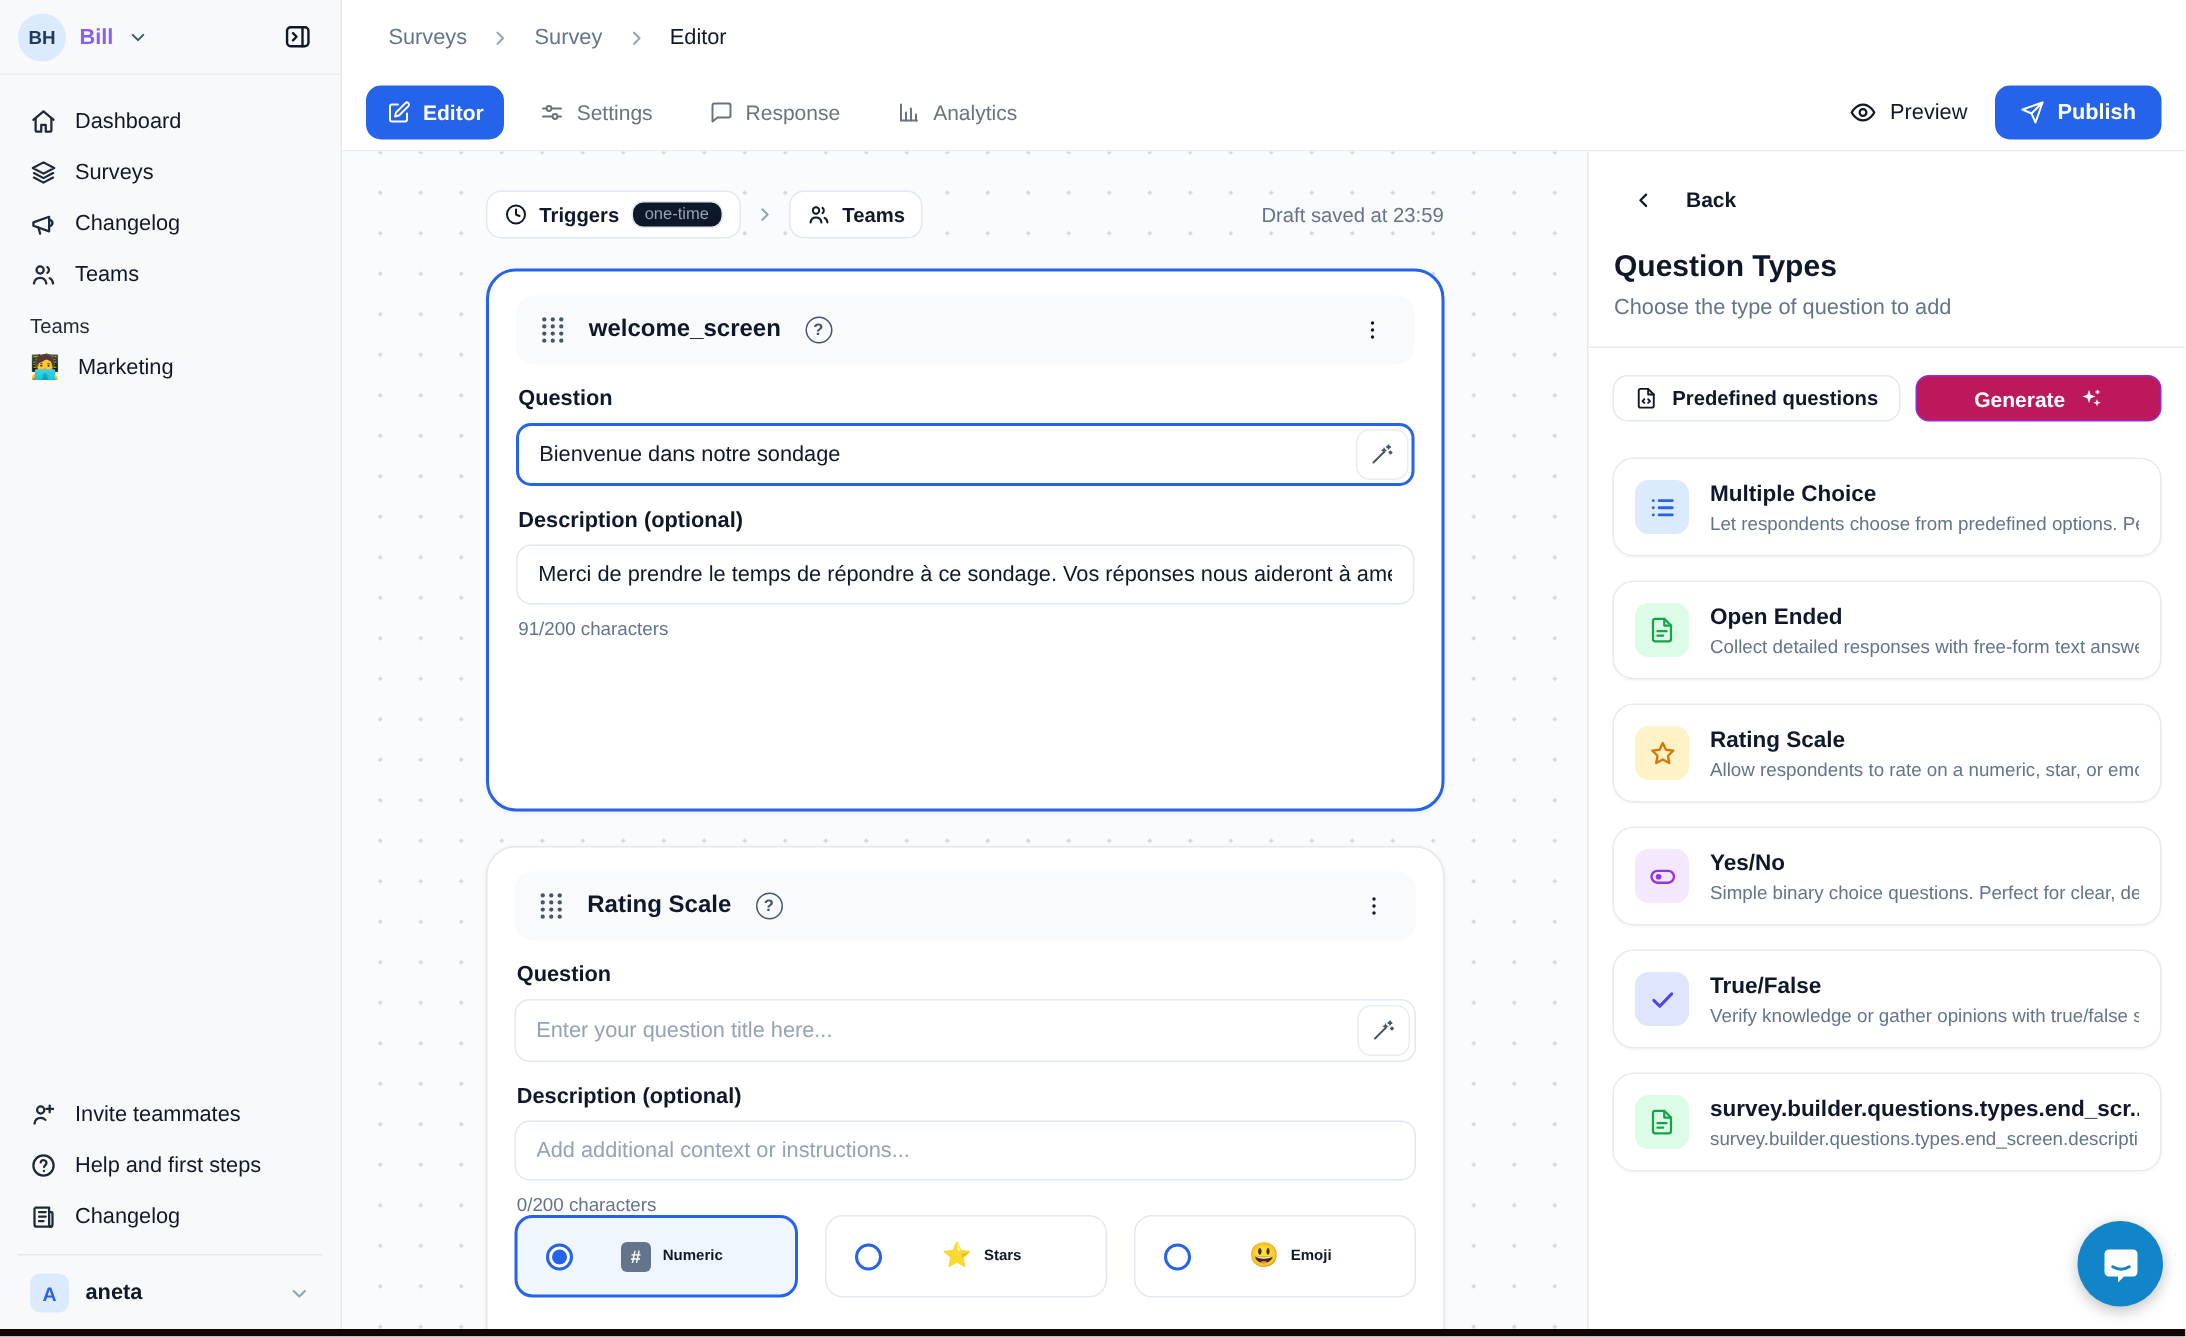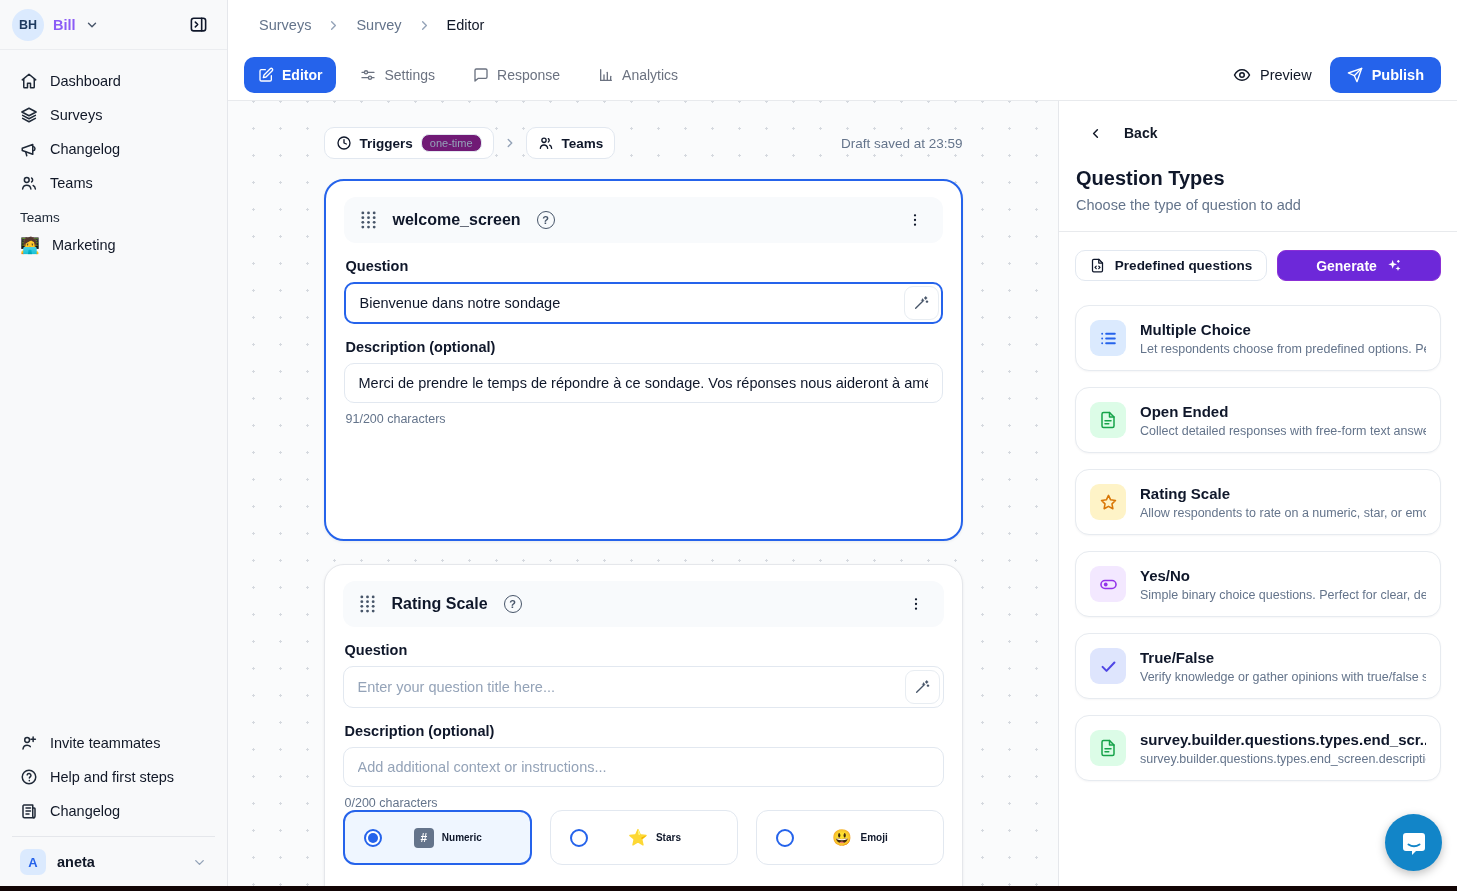--- a/index.html
+++ b/index.html
@@ -46,21 +46,21 @@
 
   .content { flex:1; display:flex; min-height:0; }
 
   
   .canvas { flex:1; position:relative; background-color:#fafbfc; background-image:radial-gradient(#d5d9df 1.3px, transparent 1.4px); background-size:27px 27px; background-position:12px 14px; overflow:hidden; min-width:0; }
   .canvas-inner { width:639px; margin:0 auto; padding-top:26px; }
 
   .pills-row { display:flex; align-items:center; gap:9px; }
   .pill { background:#fff; border:1px solid #e2e8f0; border-radius:10px; height:30px; display:flex; align-items:center; gap:8px; padding:15px 11px; font-size:13.5px; font-weight:600; color:#0f172a; cursor:pointer; }
   .pill .ic { color:#0f172a; display:flex; }
-  .one-time-badge { border:1px solid #e2e8f0; border-radius:8px; font-size:11px; color:#94a3b8; padding:2px 8px; font-weight:400; background:#701a75; }
+  .one-time-badge { border:1px solid #e2e8f0; border-radius:8px; font-size:11px; color:#94a3b8; padding:2px 8px; font-weight:400; background:#0f172a; }
   .pill-sep { color:#94a3b8; display:flex; }
   .draft-status { margin-left:auto; color:#64748b; font-size:13.5px; }
 
   .q-card { background:#fff; border-radius:20px; box-shadow:0 1px 3px rgba(15,23,42,.07); padding:16px 18px; }
   .q-card.selected { border:2px solid #2563eb; margin-top:20px; height:362px; }
   .q-card.normal { border:1px solid #e5e7eb; margin-top:23px; height:430px; }
 
   .card-header { background:#f8fafc; border-radius:12px; height:46px; display:flex; align-items:center; padding:0 16px; gap:16px; }
   .grip { color:#475569; cursor:grab; display:flex; }
   .card-title { font-size:16px; font-weight:700; color:#0f172a; }
@@ -91,21 +91,21 @@
   .opt-emoji { font-size:16px; line-height:1; }
 
   
   .panel { width:399px; background:#fff; border-left:1px solid #e5e7eb; padding:0 16px; flex-shrink:0; overflow:hidden; }
   .back-row { margin-top:24px; display:flex; align-items:flex-end; gap:21px; padding-left:13px; font-size:14px; font-weight:600; color:#111827; cursor:pointer; }
   .panel-title { font-size:20px; font-weight:800; color:#0f172a; margin-top:26px; padding-left:1px; }
   .panel-subtitle { font-size:14.5px; color:#64748b; margin-top:7px; padding-left:1px; }
   .panel-divider { border-bottom:1px solid #e8eaed; margin:18px -16px 0; }
   .panel-actions { display:flex; gap:10px; margin-top:18px; }
   .predefined-btn { flex:1; height:31px; border:1px solid #e2e8f0; border-radius:10px; background:#fff; display:flex; align-items:center; justify-content:center; gap:10px; font-size:13.5px; font-weight:600; color:#0f172a; cursor:pointer; }
-  .generate-btn { width:164px; height:31px; border-radius:9px; background:#6d28d9; border:1px solid #8b2fd6; color:#fff; font-weight:700; font-size:14px; display:flex; align-items:center; justify-content:center; gap:9px; cursor:pointer; }
+  .generate-btn { width:164px; height:31px; border-radius:9px; background:#be185d; border:1px solid #8b2fd6; color:#fff; font-weight:700; font-size:14px; display:flex; align-items:center; justify-content:center; gap:9px; cursor:pointer; }
 
   .type-list { margin-top:24px; display:flex; flex-direction:column; gap:16px; }
   .type-card { border:1px solid #e7ebf0; border-radius:14px; background:#fff; height:66px; display:flex; align-items:center; gap:14px; padding:0 14px; box-shadow:0 1px 2px rgba(15,23,42,.04); cursor:pointer; }
   .type-icon { width:36px; height:36px; border-radius:9px; display:flex; align-items:center; justify-content:center; flex-shrink:0; }
   .ti-blue   { background:#dbeafe; color:#2563eb; }
   .ti-green  { background:#dcfce7; color:#16a34a; }
   .ti-amber  { background:#fef3c7; color:#d97706; }
   .ti-purple { background:#f3e8ff; color:#9333ea; }
   .ti-indigo { background:#dee5fd; color:#4f46e5; }
   .type-text { min-width:0; flex:1; }

